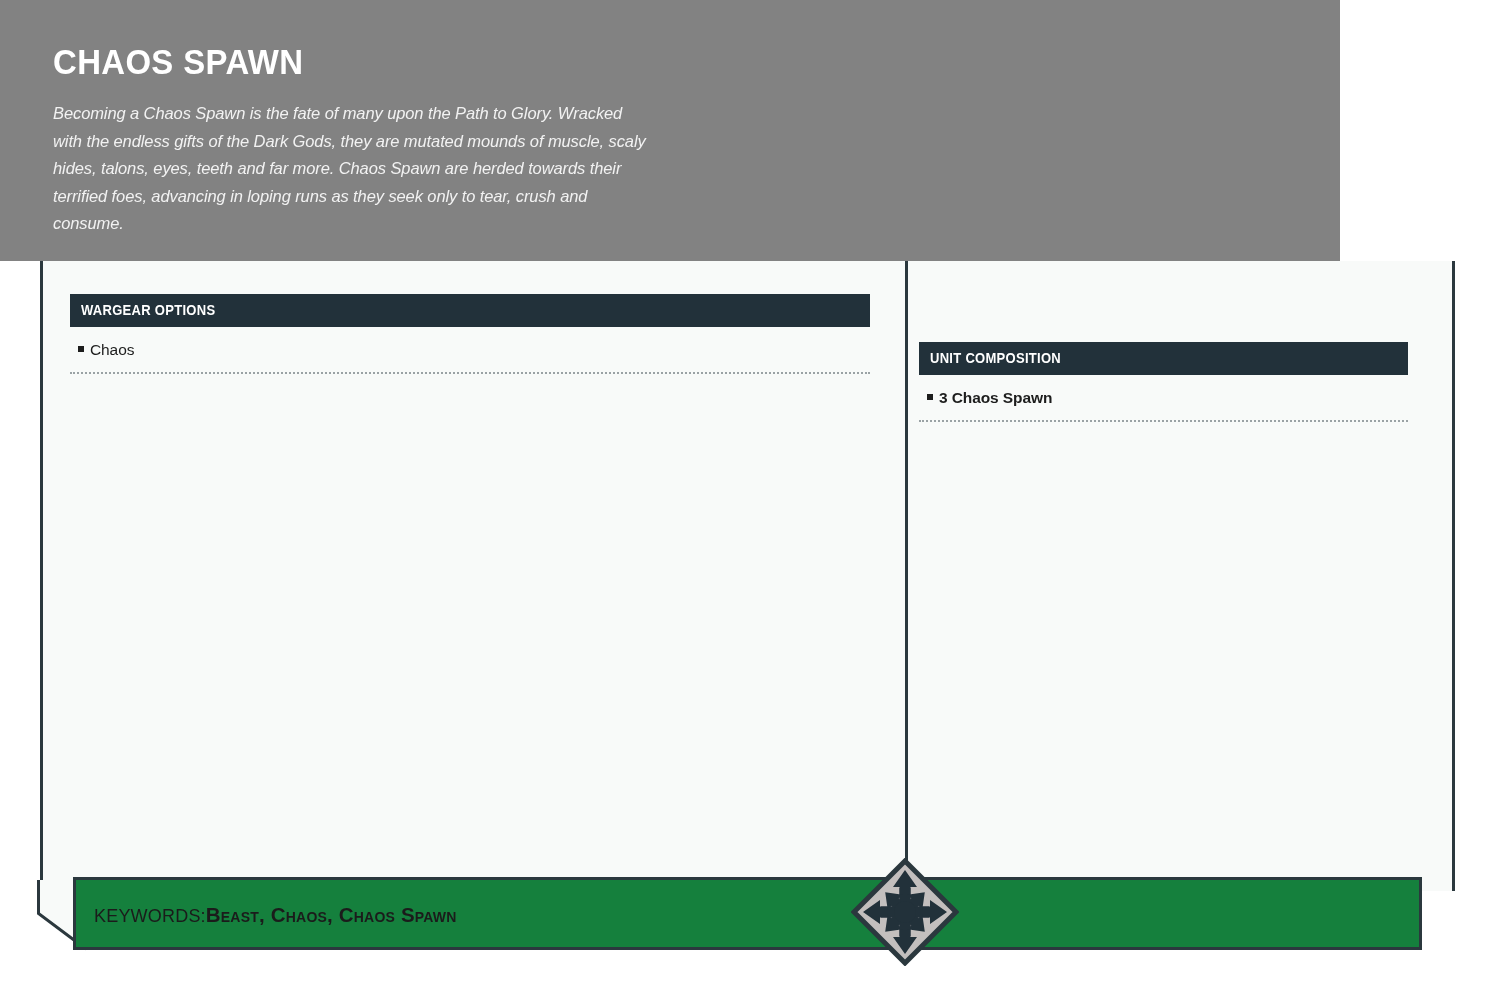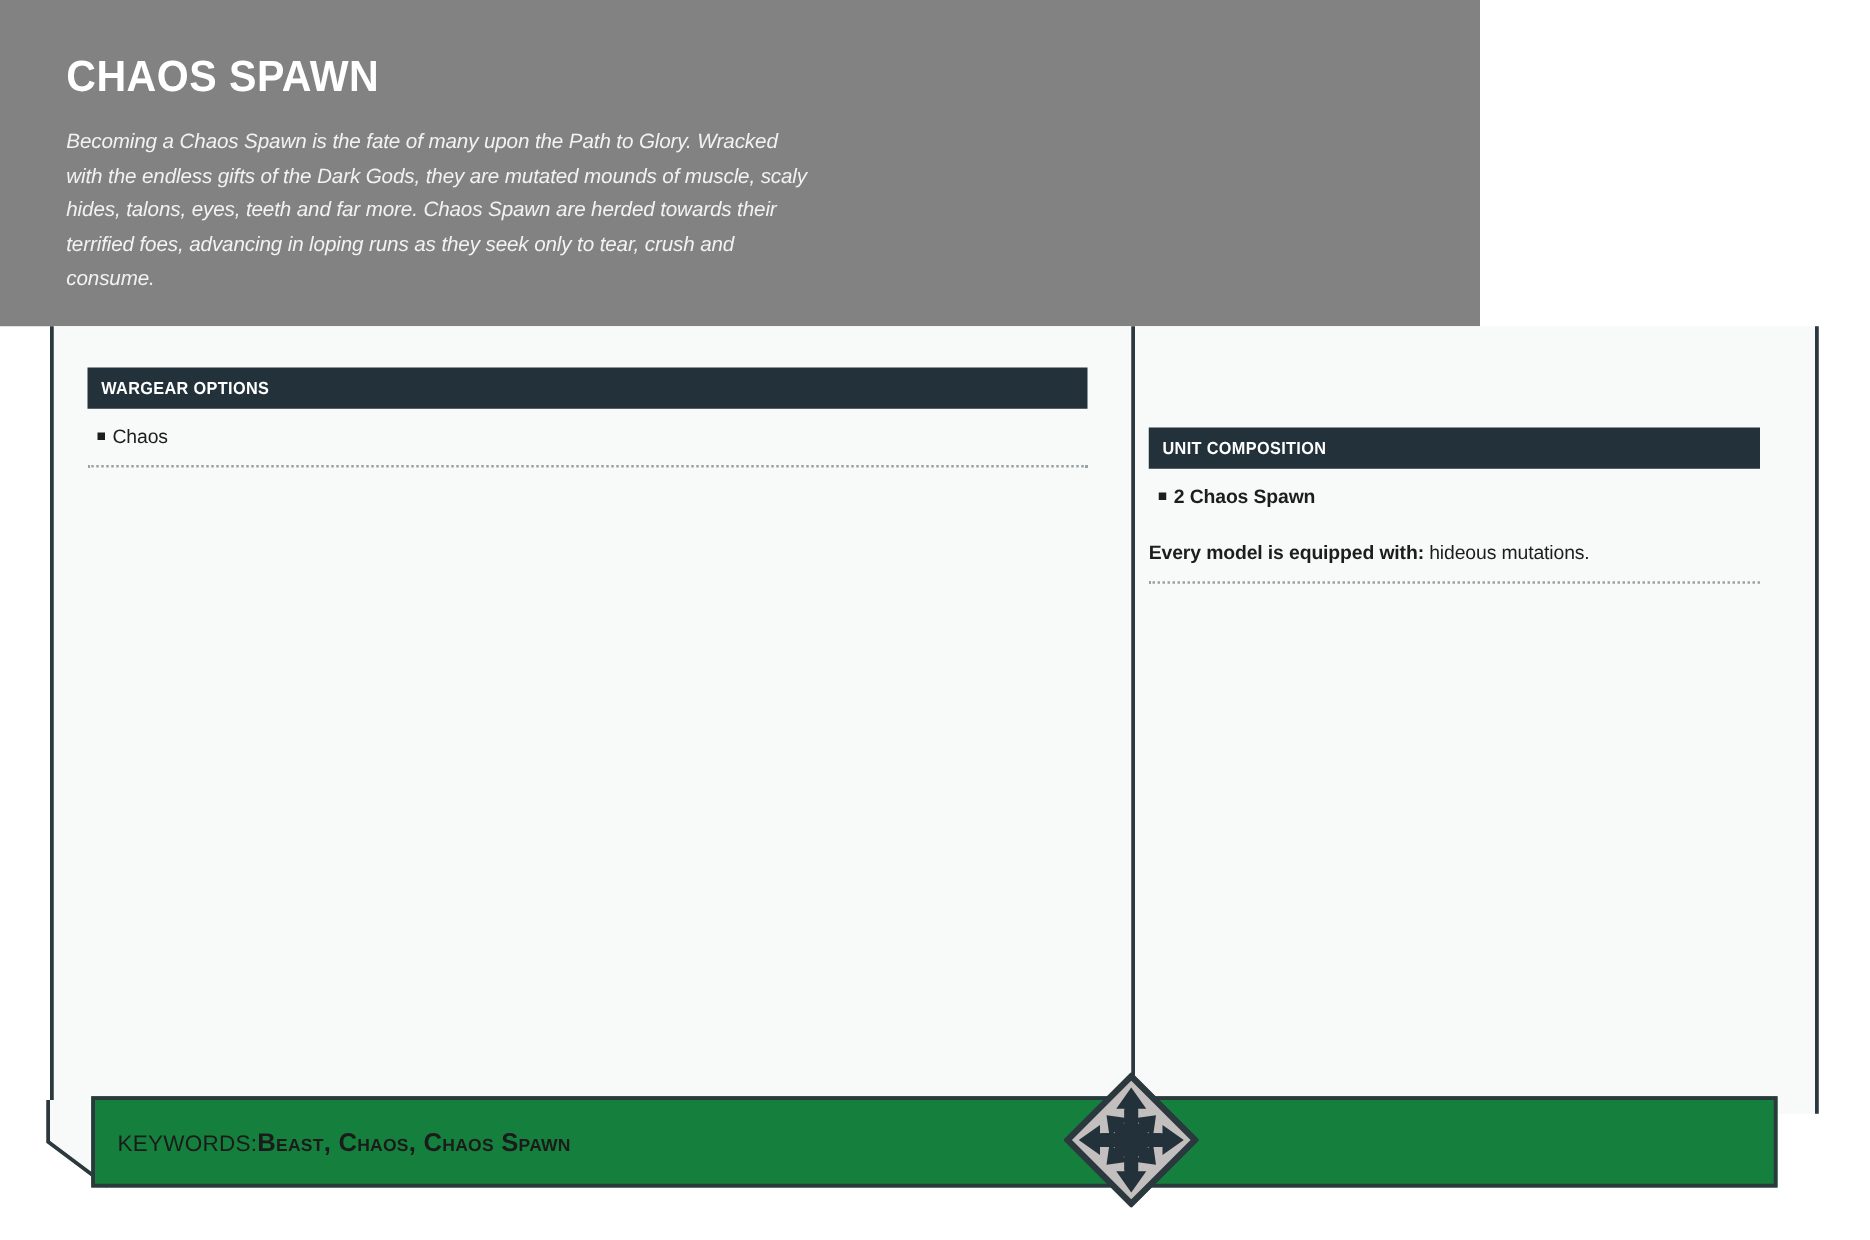--- a/index.html
+++ b/index.html
@@ -20,21 +20,21 @@
     left: 0; top: 0;
     width: 1496px;
     height: 992px;
   }
 
   
   .header-band {
     position: absolute;
     left: 0;
     top: 0;
-    width: 1184px;
+    width: 1340px;
     height: 261px;
     background: #828282;
     box-sizing: border-box;
   }
   .unit-title {
     position: absolute;
     left: 53px;
     top: 44px;
     font-size: 35px;
     font-weight: bold;
@@ -233,24 +233,21 @@
       </div>
       <div class="dotted-sep"></div>
     </div>
   </div>
 
   <div class="panel" style="left:919px; top:294px; width:489px;margin-top:48px;">
     <div class="panel-header"><span>UNIT COMPOSITION</span></div>
     <div class="panel-body">
       <div class="entry-row bulleted bold">
         <span class="sq-bullet"></span>
-        <span>2 Chaos Spawn</span>
-      </div>
-      <div class="entry-row">
-        <span class="lead">Every model is equipped with:</span><span> hideous mutations.</span>
+        <span>3 Chaos Spawn</span>
       </div>
       <div class="dotted-sep"></div>
     </div>
   </div>
 
   <div class="keywords-bar">
     <div class="keywords-text">
       <span class="kw-label">KEYWORDS:</span><span class="kw-values">Beast, Chaos, Chaos Spawn</span>
     </div>
   </div>

